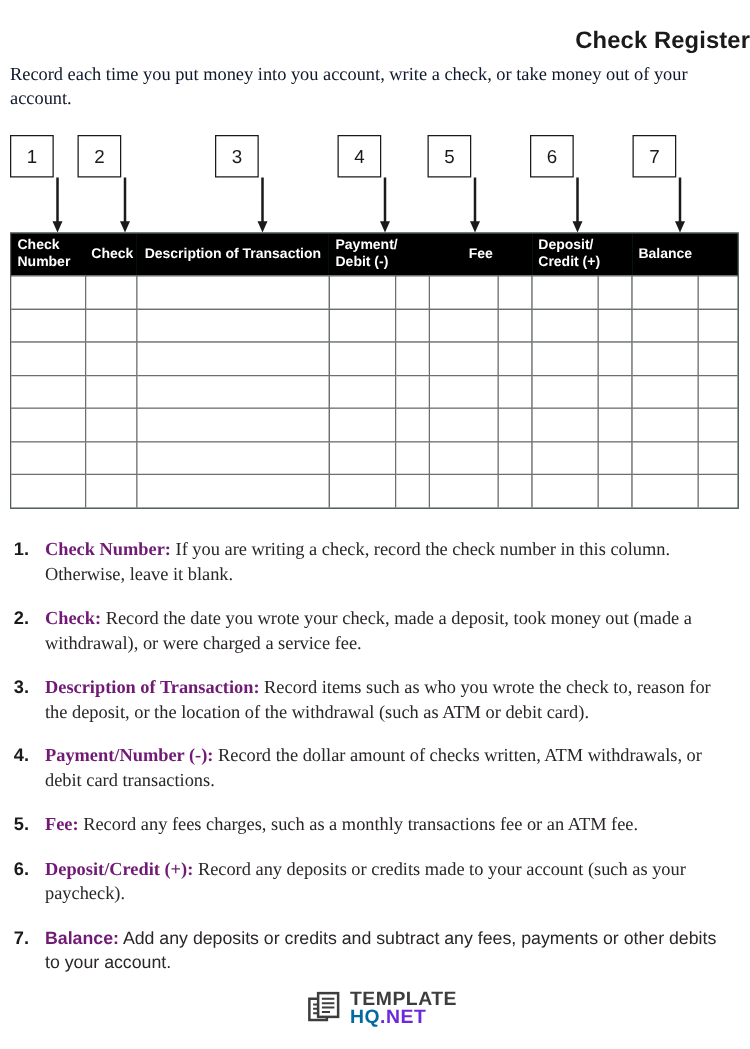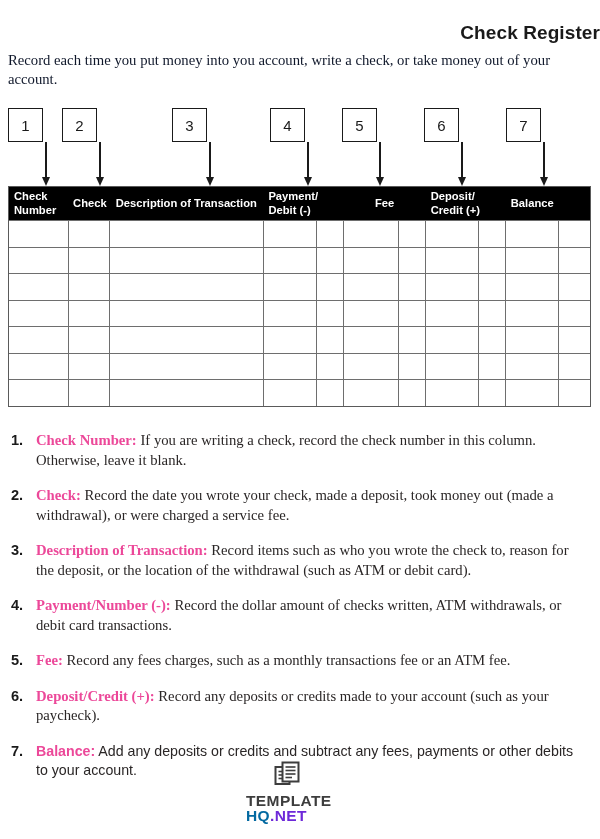--- a/index.html
+++ b/index.html
@@ -156,41 +156,40 @@
     top: 0;
     width: 18px;
     text-align: left;
     font-family: "Liberation Sans", "DejaVu Sans", sans-serif;
     font-weight: bold;
     font-size: 14.6px;
     color: #1a1a1a;
   }
   .instr-term {
     font-weight: bold;
-    color: #ec4899;
+    color: #701a75;
   }
   .instr-body { color: #2a2626; }
   
   .instr-item.sans,
   .instr-item.sans .instr-term,
   .instr-item.sans .instr-body {
     font-family: "Liberation Sans", "DejaVu Sans", sans-serif;
     font-size: 14.2px;
     line-height: 19.5px;
   }
 
   
   .logo {
     position: absolute;
     left: 246px;
-    top: 760px;
+    top: 792px;
     display: flex;
     align-items: center;
     gap: 4px;
-    flex-direction: column;
   }
   .logo-icon {
     width: 30px;
     height: 30px;
     flex: 0 0 auto;
   }
   .logo-wordmark {
     font-family: "Liberation Sans", "DejaVu Sans", sans-serif;
     font-weight: bold;
     font-size: 15.5px;

